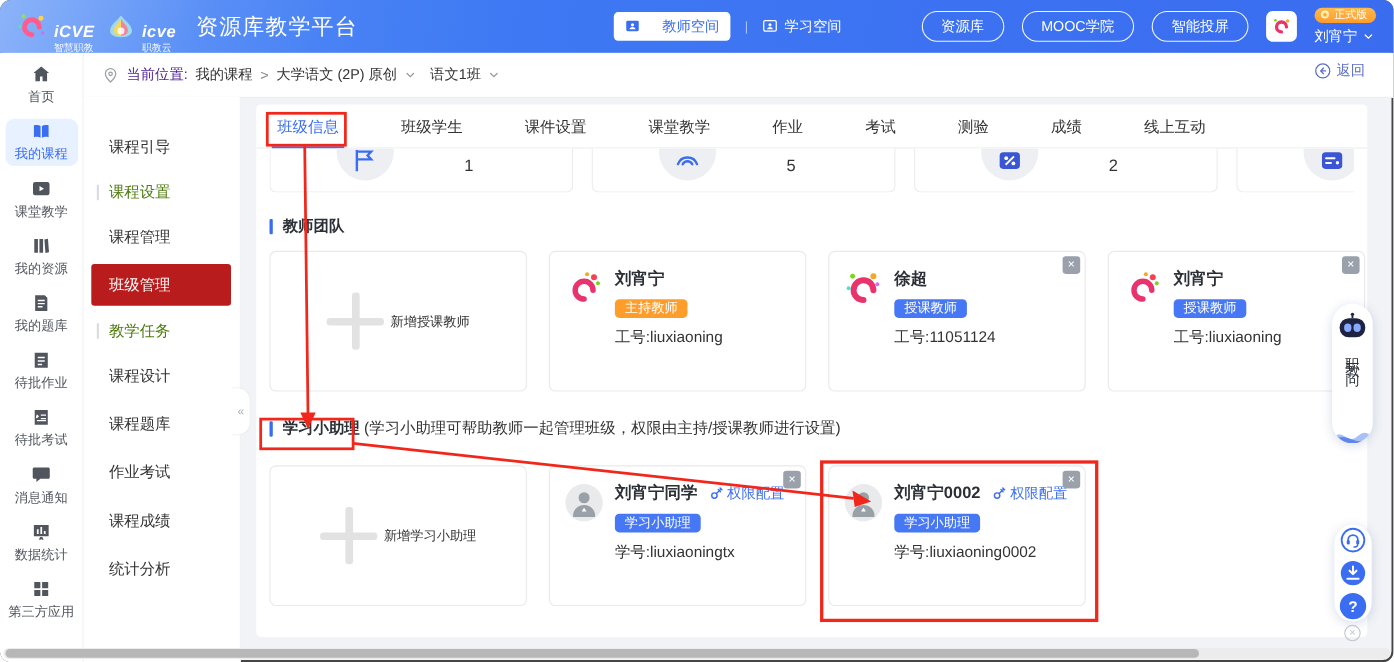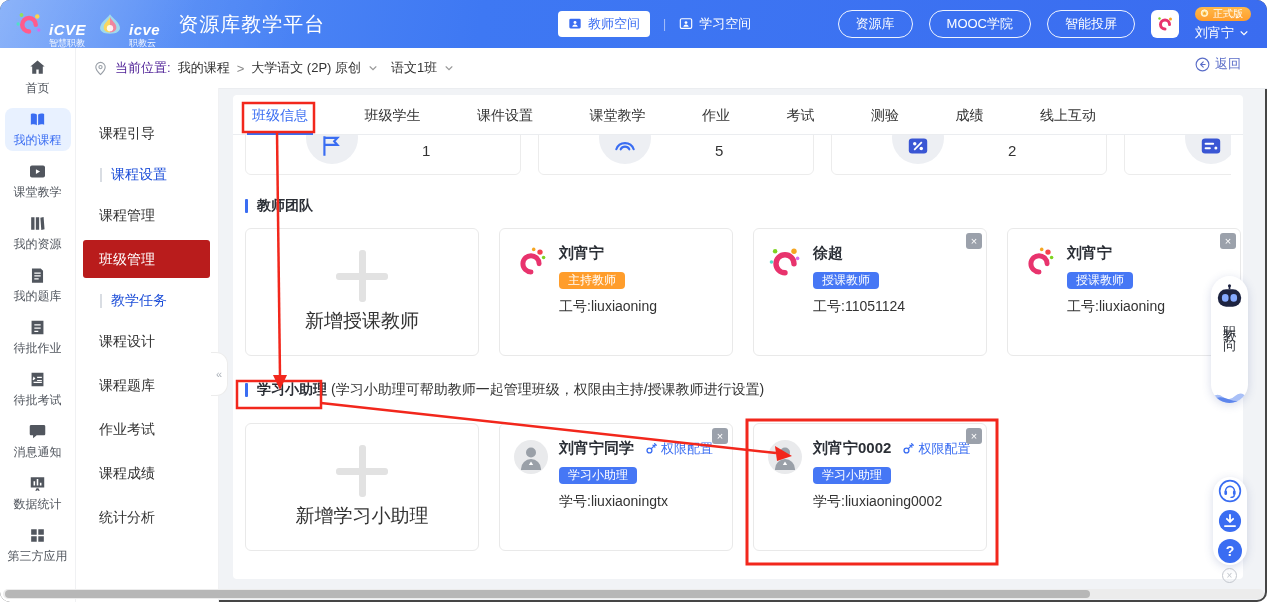--- a/index.html
+++ b/index.html
@@ -12,21 +12,21 @@
   .hdr{position:absolute;left:0;top:0;right:0;height:48px;background:linear-gradient(100deg,#5b93f7 0%,#3e78f3 38%,#3a6cf0 100%);z-index:20;}
   .hdr::before{content:"";position:absolute;left:0;top:0;width:420px;height:48px;
        background:linear-gradient(115deg,rgba(255,255,255,.30) 0%,rgba(255,255,255,.05) 45%,rgba(255,255,255,0) 70%);}
   .hdr-left{position:absolute;left:14px;top:0;height:48px;display:flex;align-items:center;gap:10px;}
   .logo{display:flex;align-items:center;gap:5px;}
   .logo-col{display:flex;flex-direction:column;line-height:1;gap:2px;margin-top:22px;}
   .logo-title{color:#fff;font-weight:bold;font-style:italic;font-size:15px;letter-spacing:.5px;}
   .logo-sub{color:#fff;font-size:9px;opacity:.95;}
   .platform{color:#fff;font-size:20px;margin-left:8px;letter-spacing:1px;}
   .hdr-nav{position:absolute;left:558px;top:0;height:48px;display:flex;align-items:center;gap:13px;}
-  .nav-teacher{background:#fff;color:#3a6df2;border-radius:4px;height:26px;padding:0 10px;display:flex;align-items:center;gap:6px;font-size:13px;cursor:pointer;}
+  .nav-teacher{background:#fff;color:#3a6df2;border-radius:4px;height:26px;padding:0 10px;display:flex;align-items:center;gap:20px;font-size:13px;cursor:pointer;}
   .nav-sep{color:rgba(255,255,255,.55);font-size:12px;}
   .nav-student{color:#fff;font-size:13px;display:flex;align-items:center;gap:6px;cursor:pointer;}
   .hdr-right{position:absolute;right:16px;top:0;height:48px;display:flex;align-items:center;gap:16px;}
   .pill{border:1px solid rgba(255,255,255,.92);color:#fff;border-radius:15px;font-size:13px;padding:4px 17px;cursor:pointer;white-space:nowrap;}
   .avatar-sq{width:28px;height:28px;background:#fff;border-radius:6px;display:flex;align-items:center;justify-content:center;}
   .user-col{display:flex;flex-direction:column;align-items:flex-start;gap:3px;}
   .ver-badge{background:linear-gradient(#ffb94a,#ff9d2b);color:#fff;font-size:10px;padding:1px 8px 2px 4px;border-radius:9px;display:flex;align-items:center;gap:3px;line-height:1.1;}
   .user-name{color:#fff;font-size:13px;display:flex;align-items:center;gap:5px;cursor:pointer;}
 
   
@@ -43,21 +43,21 @@
   .rail-item{width:66px;height:43px;display:flex;flex-direction:column;align-items:center;justify-content:center;gap:3px;
              font-size:12px;color:#51565e;border-radius:8px;cursor:pointer;flex:none;}
   .rail-item svg{width:19px;height:19px;fill:currentColor;}
   .rail-item.active{background:#e8f1ff;color:#3a6df2;}
 
   
   .menu{position:absolute;left:75px;top:88px;bottom:0;width:143px;background:#fff;border-right:1px solid #f0f1f3;
         padding-top:26px;font-size:14px;color:#333;z-index:11;}
   .menu-item{height:38px;line-height:38px;padding-left:16px;margin:0 8px 6px 8px;border-radius:3px;cursor:pointer;}
   .menu-item.active{background:#b91c1c;color:#fff;}
-  .menu-group{height:34px;display:flex;align-items:center;gap:9px;padding-left:25px;color:#1d4ed8;margin-bottom:4px;}
+  .menu-group{height:34px;display:flex;align-items:center;gap:9px;padding-left:13px;color:#4d7c0f;margin-bottom:4px;}
   .menu-group::before{content:"";width:2px;height:14px;background:#d9dde3;}
   .collapse-tab{position:absolute;left:211px;top:352px;width:16px;height:42px;background:#fff;border:1px solid #ececec;border-left:none;
         border-radius:0 12px 12px 0;display:flex;align-items:center;justify-content:center;color:#aab0b8;font-size:11px;z-index:13;cursor:pointer;}
 
   
   .panel{position:absolute;left:233px;top:95px;width:1010px;height:484px;background:#fff;border-radius:4px;overflow:hidden;z-index:3;}
   .tabline{position:absolute;left:0;right:0;top:39px;height:1px;background:#ebedf0;}
   .tabs{position:absolute;left:19px;top:0;width:844px;height:40px;display:flex;justify-content:space-between;align-items:center;font-size:14px;color:#333;}
   .tab{position:relative;height:40px;line-height:40px;cursor:pointer;white-space:nowrap;}
   .tab.active{color:#3a6df2;}
@@ -69,21 +69,21 @@
                display:flex;align-items:flex-end;justify-content:center;overflow:hidden;}
   .stat-circle svg{width:26px;height:26px;margin-bottom:5px;}
   .stat-num{position:absolute;left:176px;top:30px;font-size:15px;color:#333;}
 
   .section-title{position:absolute;left:12px;font-size:14px;color:#2b2f36;font-weight:bold;display:flex;align-items:center;gap:9px;}
   .section-title::before{content:"";width:3px;height:14px;background:#3a6df2;border-radius:1px;}
   .section-note{font-weight:normal;color:#333;margin-left:-5px;}
 
   .cards-row{position:absolute;left:12px;display:flex;gap:20px;}
   .mcard{width:234px;height:128px;background:#fff;border:1px solid #e9e9e9;border-radius:6px;position:relative;box-sizing:border-box;flex:none;}
-  .add-card{display:flex;flex-direction:column;align-items:center;justify-content:center;gap:6px;color:#333;font-size:19px;cursor:pointer;}
+  .add-card{display:flex;flex-direction:row;align-items:center;justify-content:center;gap:6px;color:#333;font-size:12px;cursor:pointer;}
   .plus{width:52px;height:52px;position:relative;}
   .plus::before{content:"";position:absolute;left:0;right:0;top:23px;height:7px;background:#e2e2e2;border-radius:3px;}
   .plus::after{content:"";position:absolute;top:0;bottom:0;left:23px;width:7px;background:#e2e2e2;border-radius:3px;}
   .inner{padding:15px 13px;display:flex;gap:10px;}
   .avatar36{width:36px;height:36px;flex:none;}
   .info{display:flex;flex-direction:column;align-items:flex-start;gap:9px;}
   .name-row{display:flex;align-items:center;gap:11px;}
   .mname{font-size:15px;font-weight:bold;color:#2b2f36;white-space:nowrap;}
   .perm{display:flex;align-items:center;gap:3px;color:#3a6df2;font-size:13px;cursor:pointer;white-space:nowrap;}
   .badge{font-size:12px;color:#fff;border-radius:4px;padding:1px 9px;line-height:1.25;}

